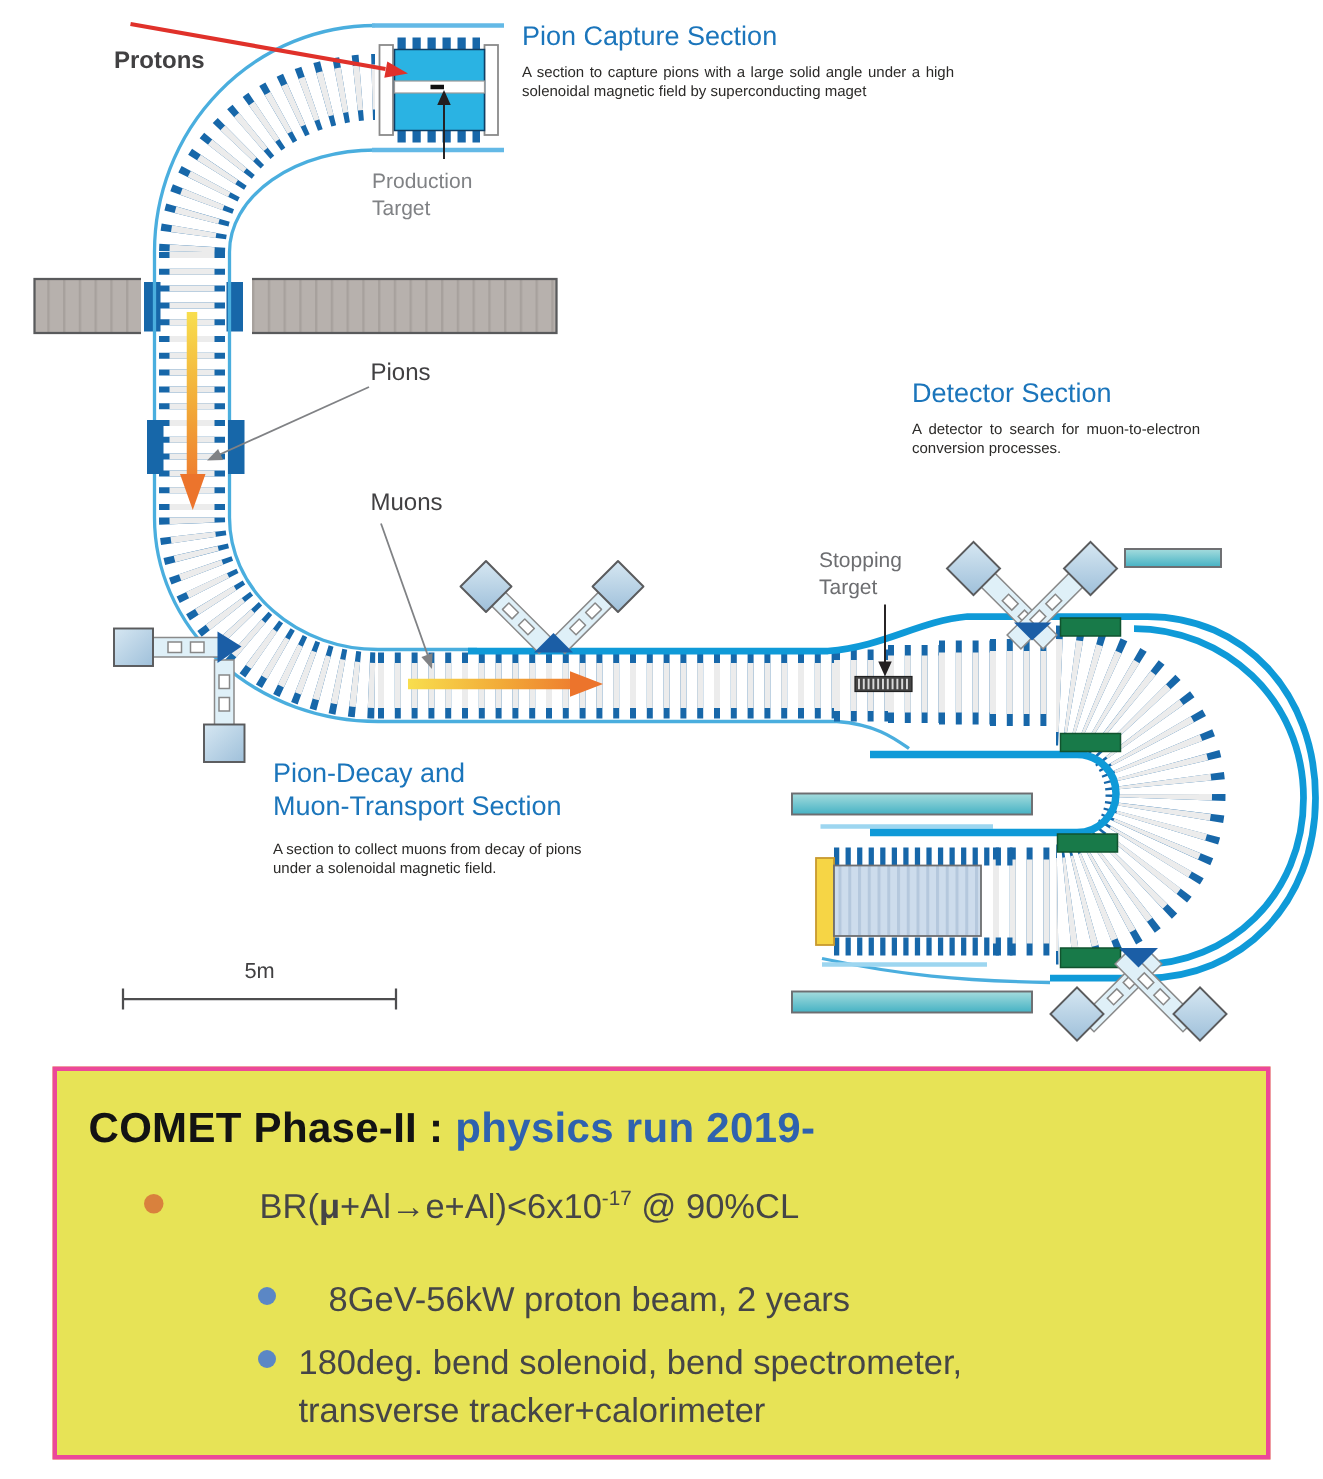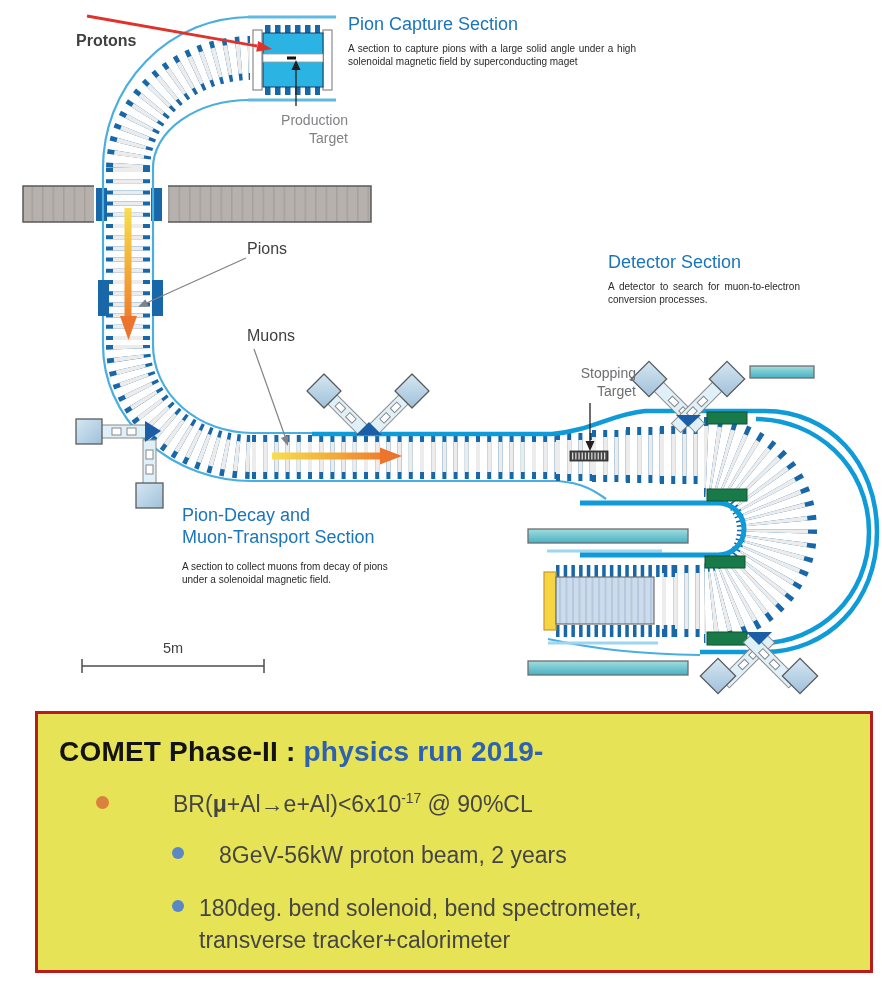--- a/index.html
+++ b/index.html
@@ -1,27 +1,27 @@
 <!DOCTYPE html>
 <html><head>
 <meta charset="utf-8">
 <style>
   html,body{margin:0;padding:0;background:#fff;}
   .stage{position:relative;width:882px;height:986px;background:#ffffff;
          font-family:"Liberation Sans","DejaVu Sans",sans-serif;overflow:hidden;}
   .stage svg{position:absolute;left:0;top:0;}
   .lbl{position:absolute;color:#454547;}
   .plain-label{font-size:16px;color:#414042;}
-  .gray-label{font-size:14px;color:#808285;text-align:right;line-height:1.3;}
+  .gray-label{font-size:14px;color:#808285;text-align:left;line-height:1.3;}
   .sec-title{font-size:18px;color:#1b75bb;line-height:1.22;}
   .sec-desc{font-size:10px;color:#2b2a28;line-height:1.26;}
   .just{text-align:justify;text-justify:inter-word;}
   .scale-label{font-size:14.5px;color:#414042;text-align:center;}
   .info-box{position:absolute;left:35px;top:711px;width:806px;height:256px;
-            background:#e7e356;border:3px solid #b91c1c;padding-left:26px;}
+            background:#e7e356;border:3px solid #ec4899;}
   .info-title{position:absolute;left:21px;top:22px;font-size:28px;font-weight:bold;
               color:#131313;letter-spacing:0.2px;white-space:nowrap;}
   .info-title .run{color:#2f62ae;}
   .b-row{position:absolute;display:flex;align-items:flex-start;}
   .dot{border-radius:50%;flex:0 0 auto;}
   .dot-orange{width:13px;height:13px;background:#d9813d;margin-top:8px;}
   .dot-blue{width:12px;height:12px;background:#5b87c5;margin-top:8px;}
   .b-text{font-size:23px;color:#454547;line-height:1.4;}
   sup.exp{font-size:0.6em;vertical-align:super;line-height:0;}
   .mu{font-weight:bold;}
@@ -284,21 +284,21 @@
   <div class="info-title">
     <span>COMET Phase-II :</span>
     <span class="run">physics run 2019-</span>
   </div>
 
   <div class="b-row" style="left:58px;top:74px;">
     <span class="dot dot-orange"></span>
     <span class="b-text" style="margin-left:64px;"><span>BR(</span><span class="mu">μ</span><span>+Al→e+Al)&lt;6x10</span><sup class="exp">-17</sup><span> @ 90%CL</span></span>
   </div>
 
-  <div class="b-row" style="left:134px;top:125px;">
+  <div class="b-row" style="left:134px;top:136px;">
     <span class="dot dot-blue"></span>
     <span class="b-text" style="margin-left:35px;">8GeV-56kW proton beam, 2 years</span>
   </div>
 
   <div class="b-row" style="left:134px;top:178px;">
     <span class="dot dot-blue"></span>
     <span class="b-text" style="margin-left:15px;width:500px;">
       <div>180deg. bend solenoid, bend spectrometer,</div>
       <div>transverse tracker+calorimeter</div>
     </span>

